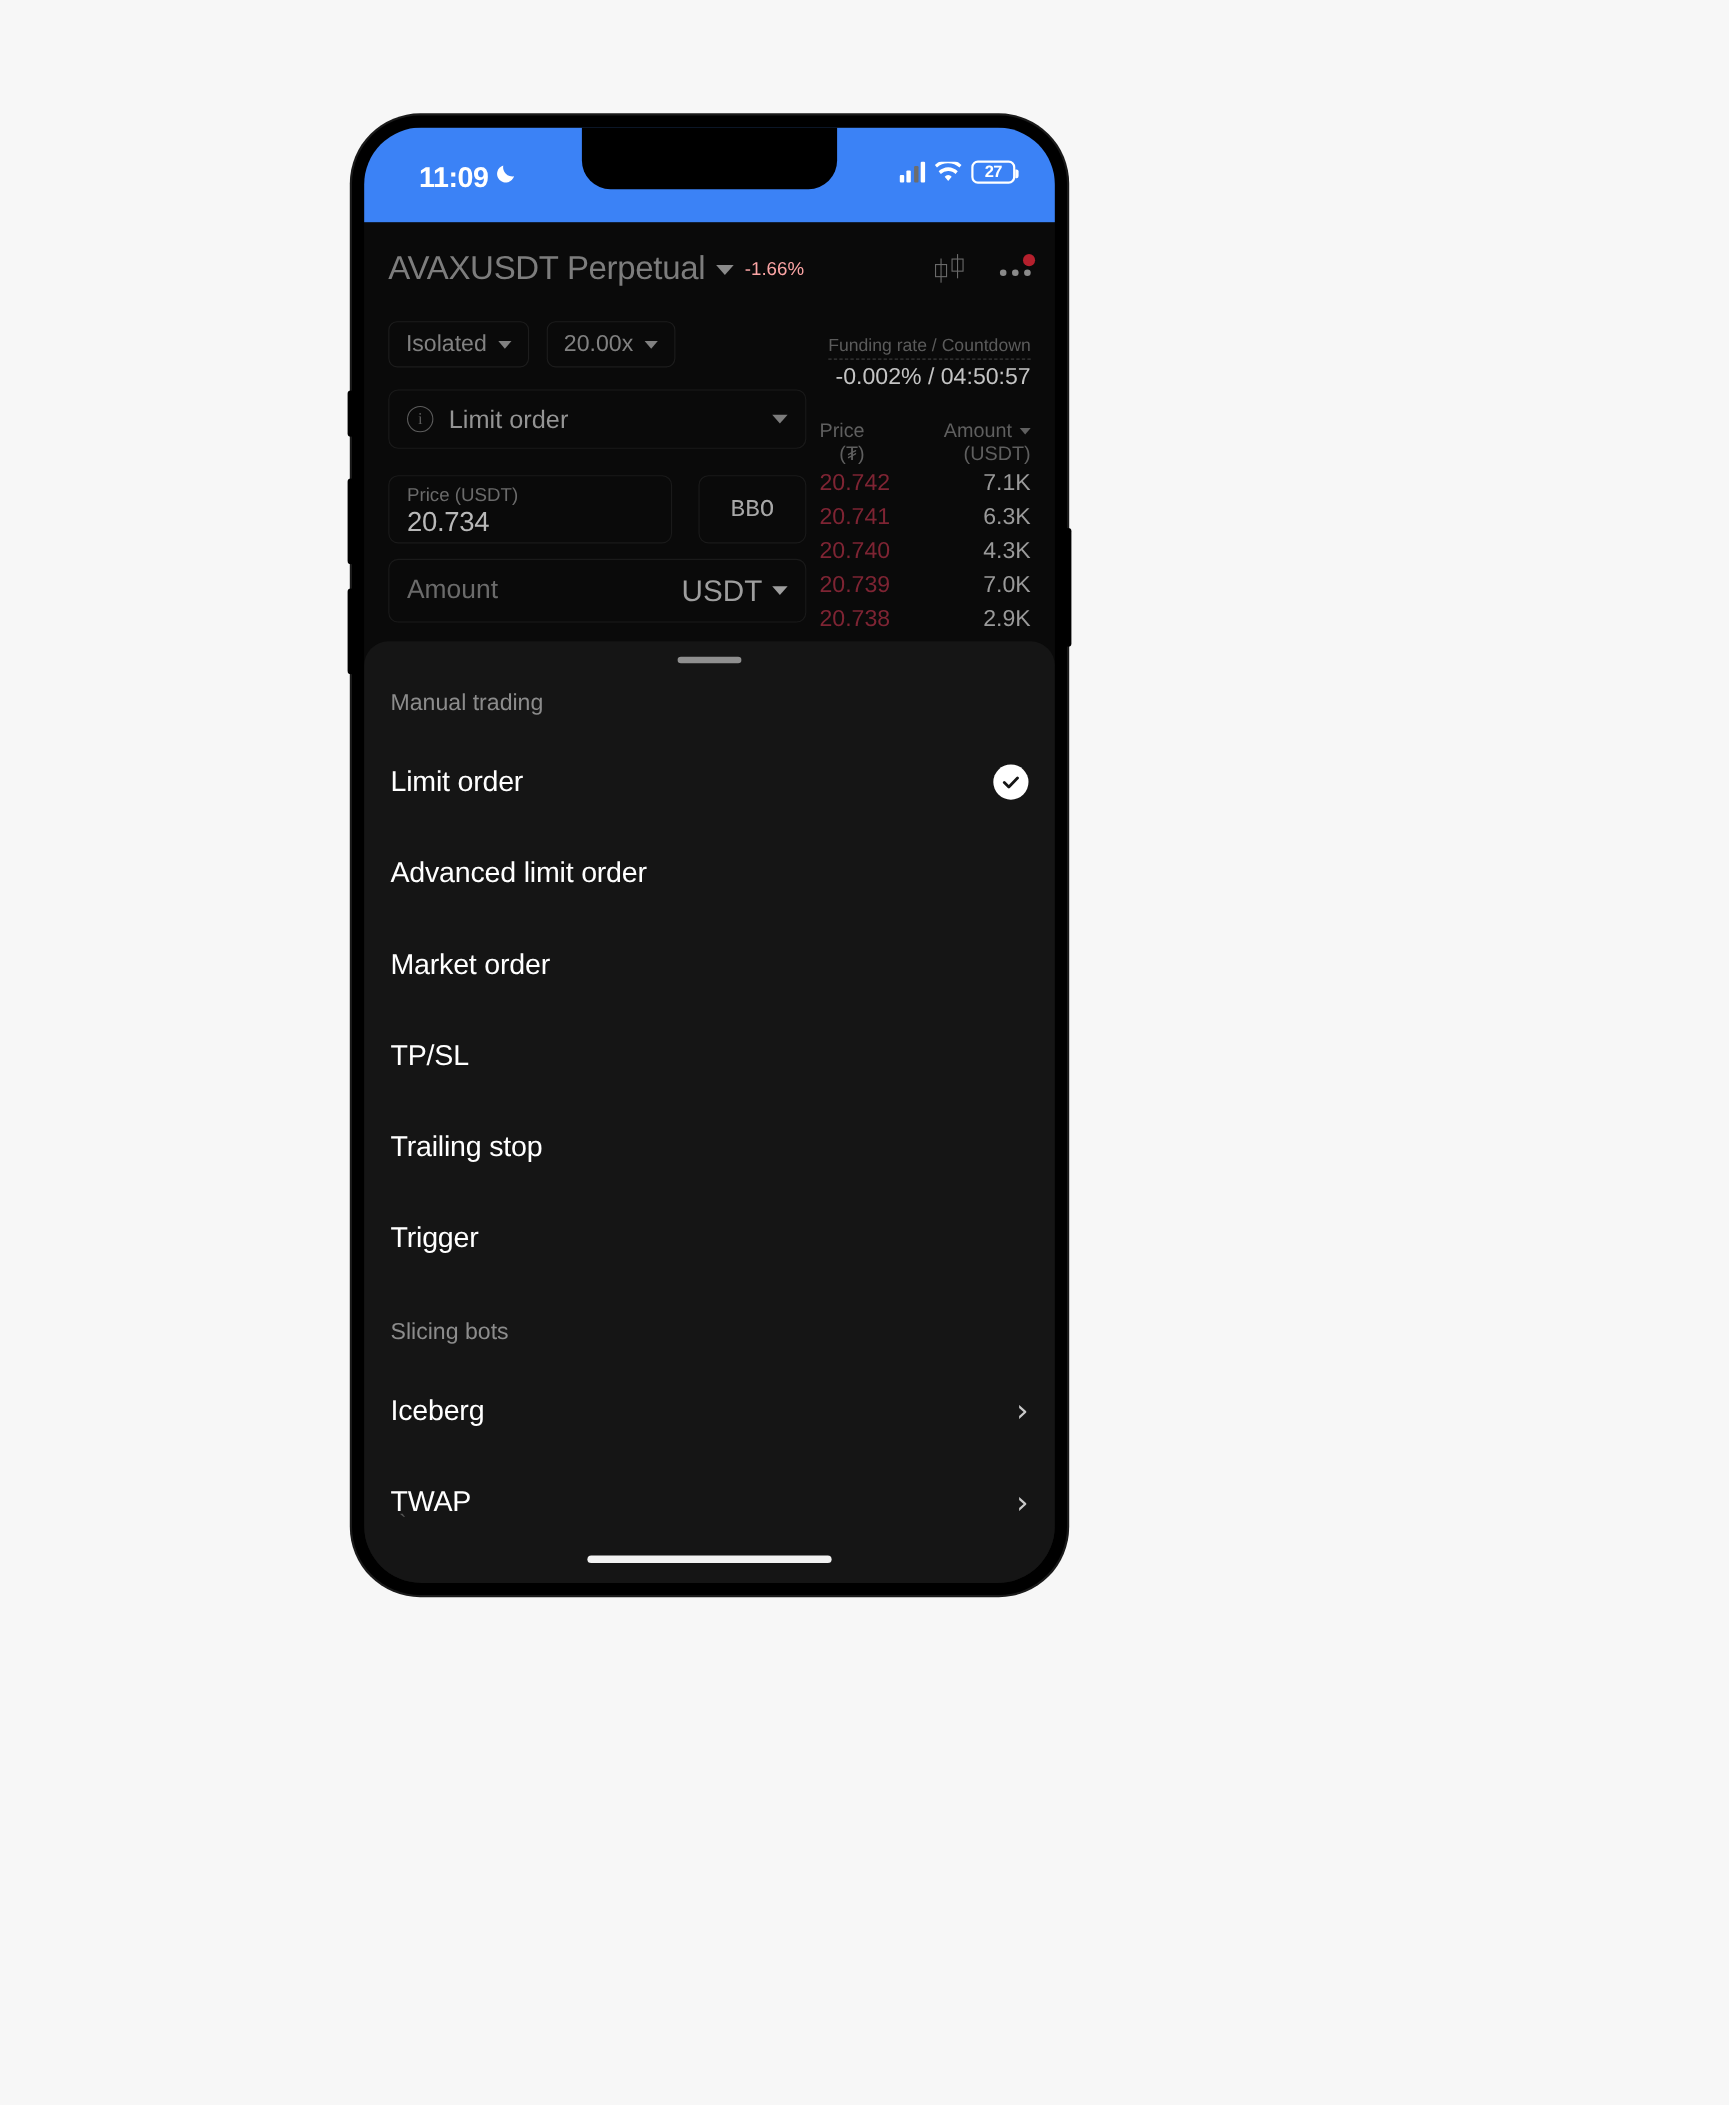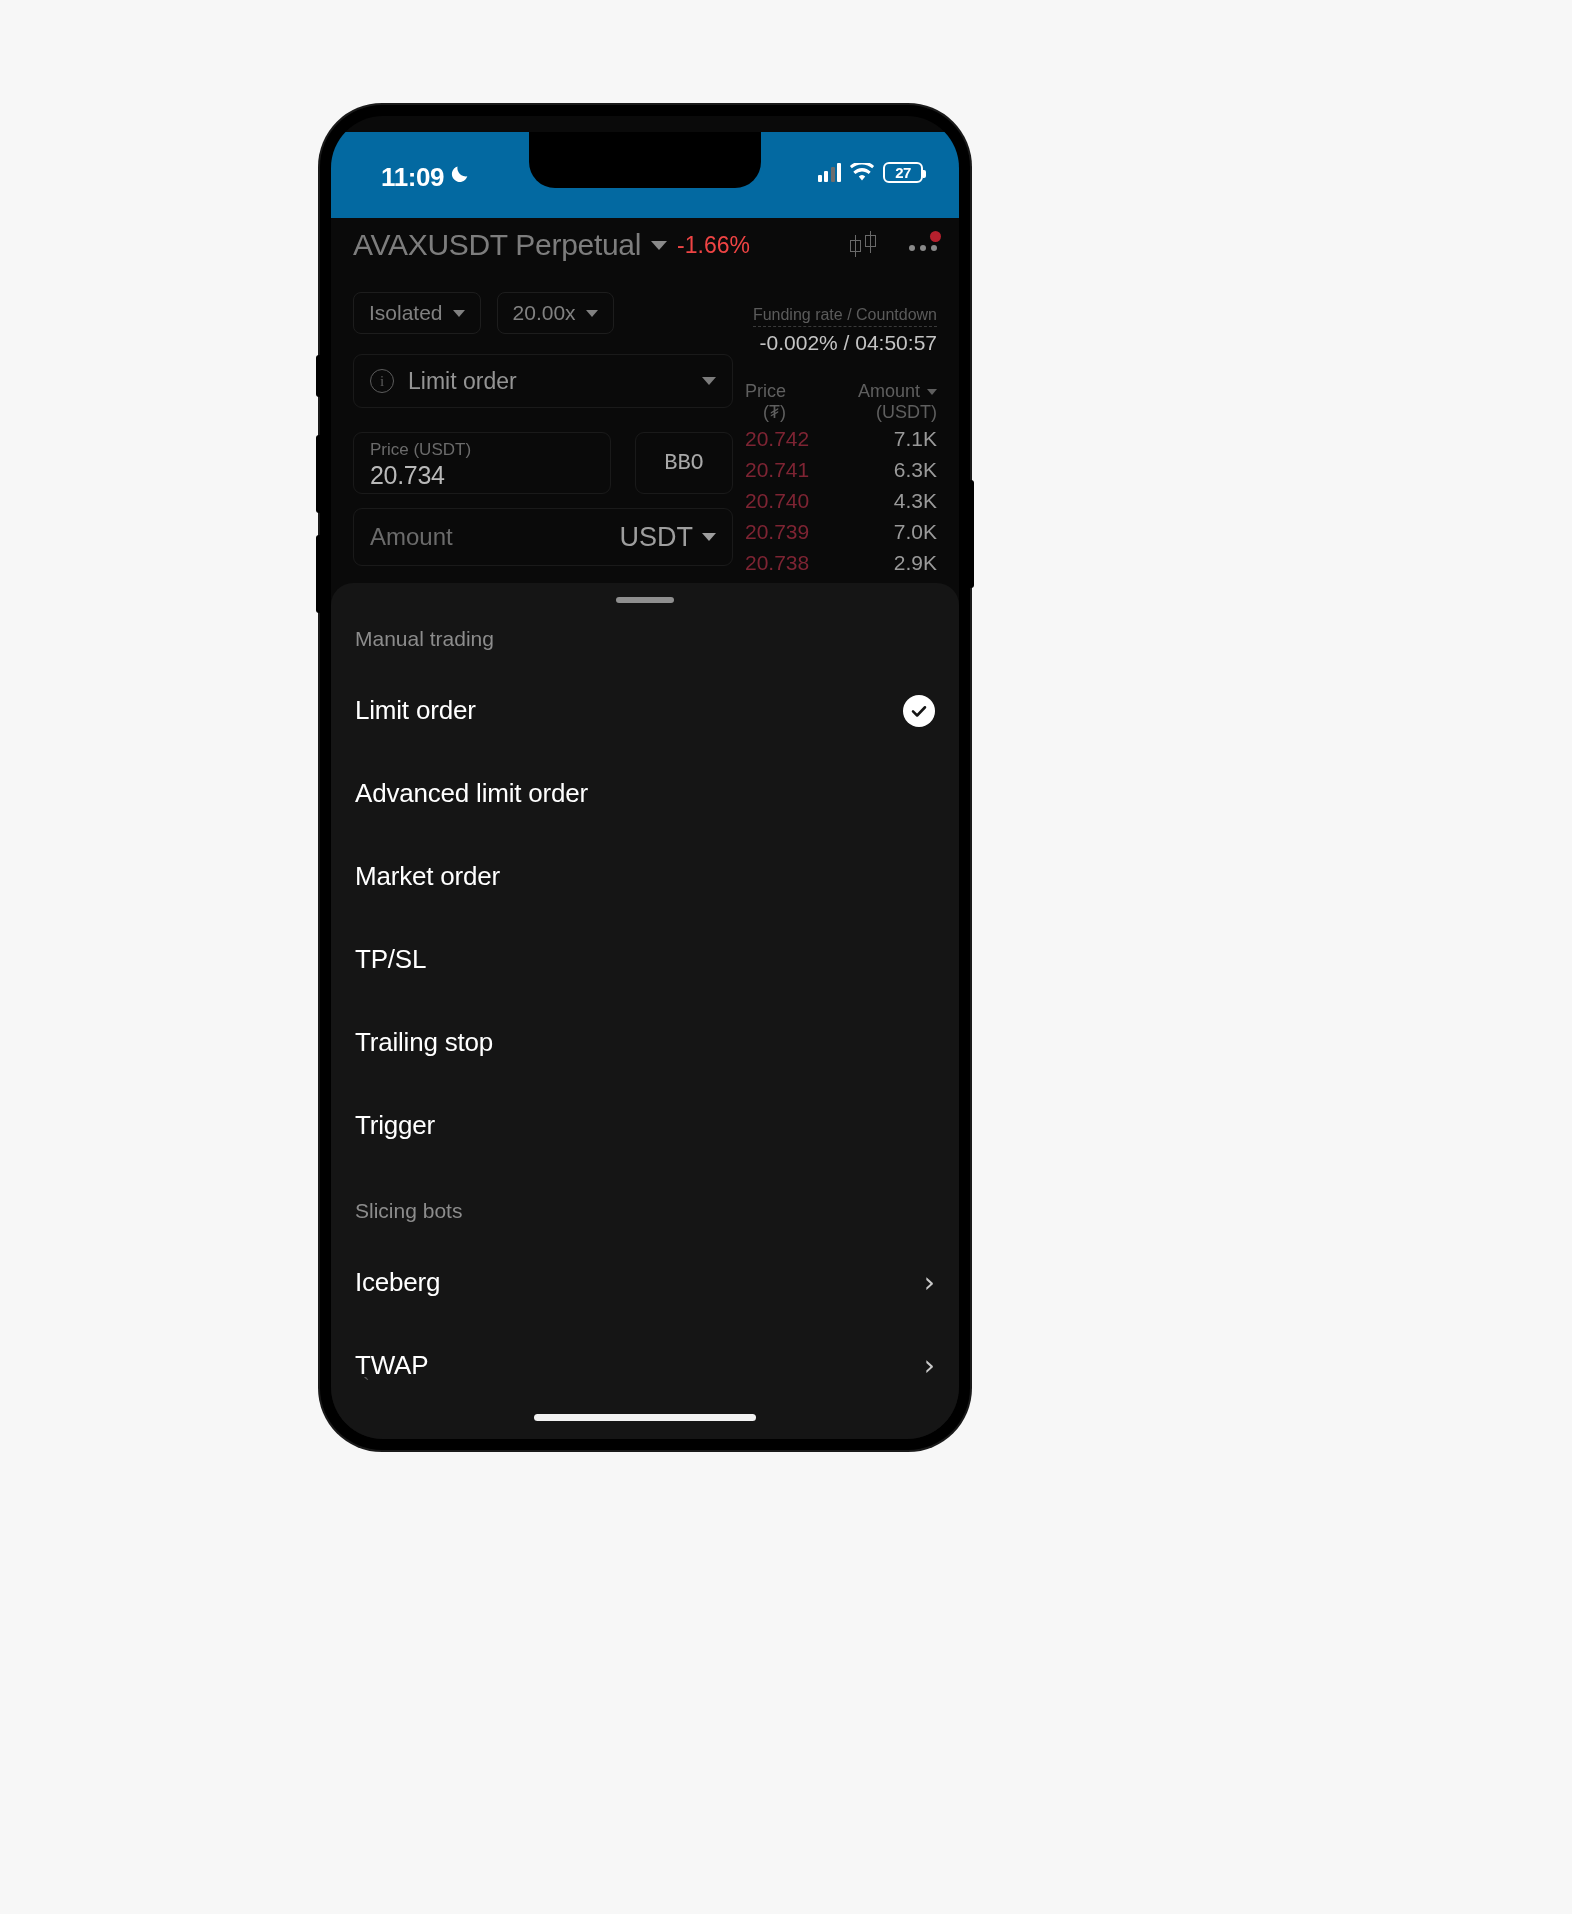--- a/index.html
+++ b/index.html
@@ -34,23 +34,23 @@
     position: absolute;
     left: 11px; top: 11px;
     width: 628px; height: 1323px;
     background: #0a0a0a;
     border-radius: 52px;
     overflow: hidden;
   }
 
   
   #status-bar {
-    position: absolute; left: 0; top: 16px;
+    position: absolute; left: 0; top: 0;
     width: 100%; height: 86px;
-    background: #0369a1;
+    background: #3b82f6;
   }
   #notch {
     position: absolute;
     left: 50%; transform: translateX(-50%);
     top: 0; width: 232px; height: 56px;
     background: #000;
     border-bottom-left-radius: 26px;
     border-bottom-right-radius: 26px;
   }
   #status-time {
@@ -100,21 +100,21 @@
   }
   #pair-name {
     color: #7d7d7d; font-size: 30px; letter-spacing: -0.3px;
   }
   .caret-down {
     width: 0; height: 0;
     border-left: 8px solid transparent;
     border-right: 8px solid transparent;
     border-top: 9px solid #8a8a8a;
   }
-  #pair-change { color: #ef4444; font-size: 23px; }
+  #pair-change { color: #fca5a5; font-size: 17px; }
   #header-icons {
     margin-left: auto; display: flex; align-items: center; gap: 30px;
   }
   #candle-icon { position: relative; width: 30px; height: 30px; }
   #candle-icon span {
     position: absolute; width: 11px; border: 1.6px solid #6a6a6a;
     background: transparent;
   }
   #candle-icon span.c1 { left: 1px; top: 10px; height: 12px; }
   #candle-icon span.c2 { left: 16px; top: 5px; height: 12px; }

